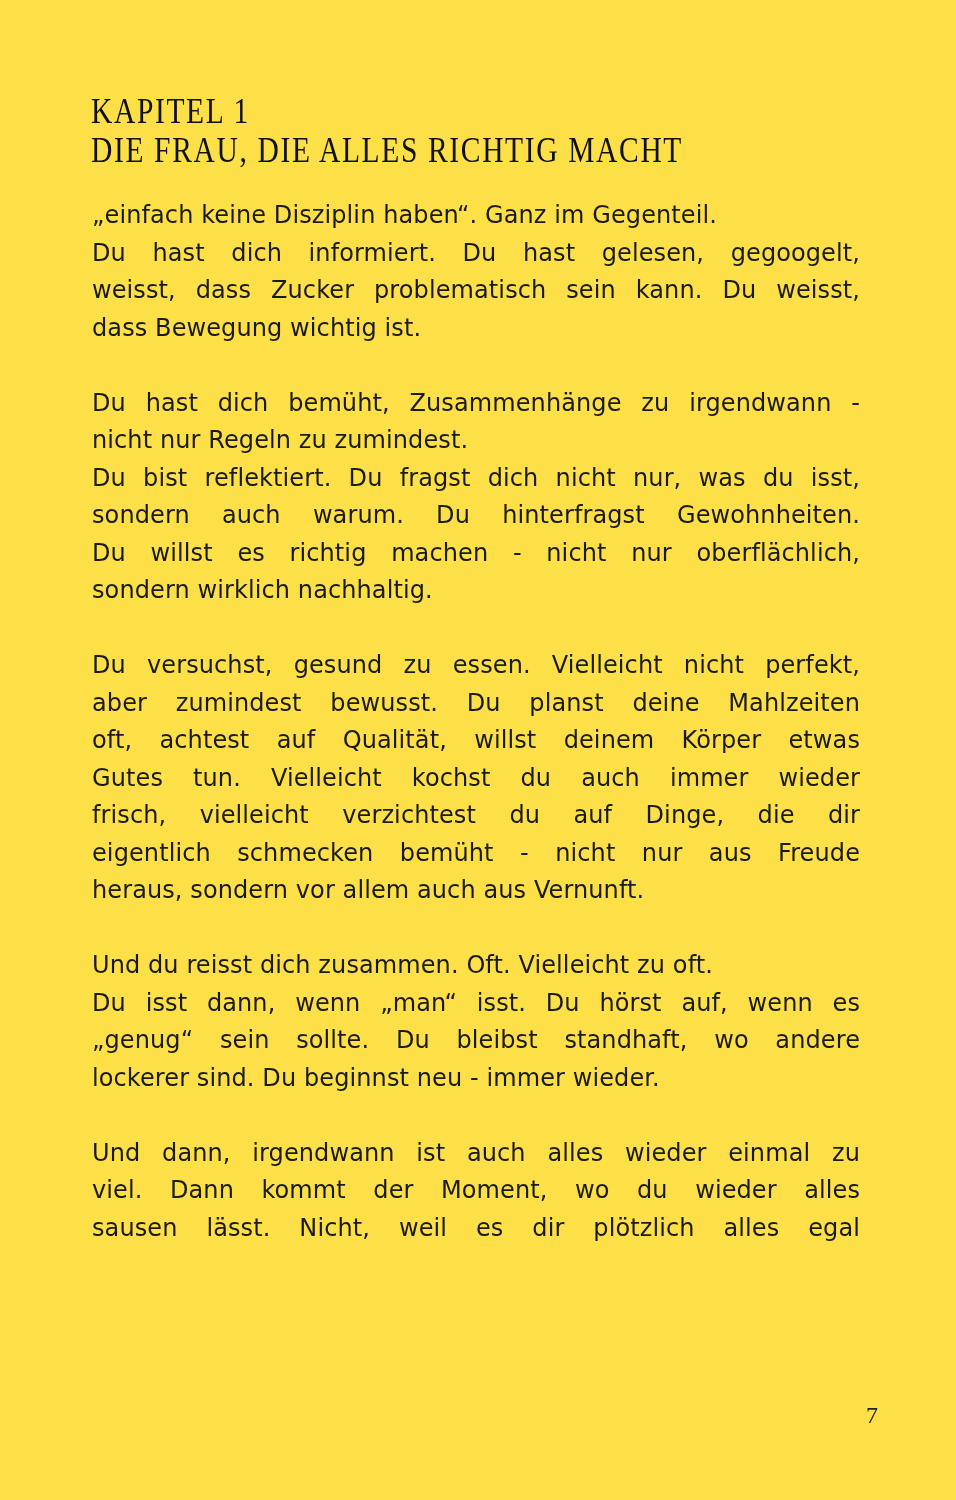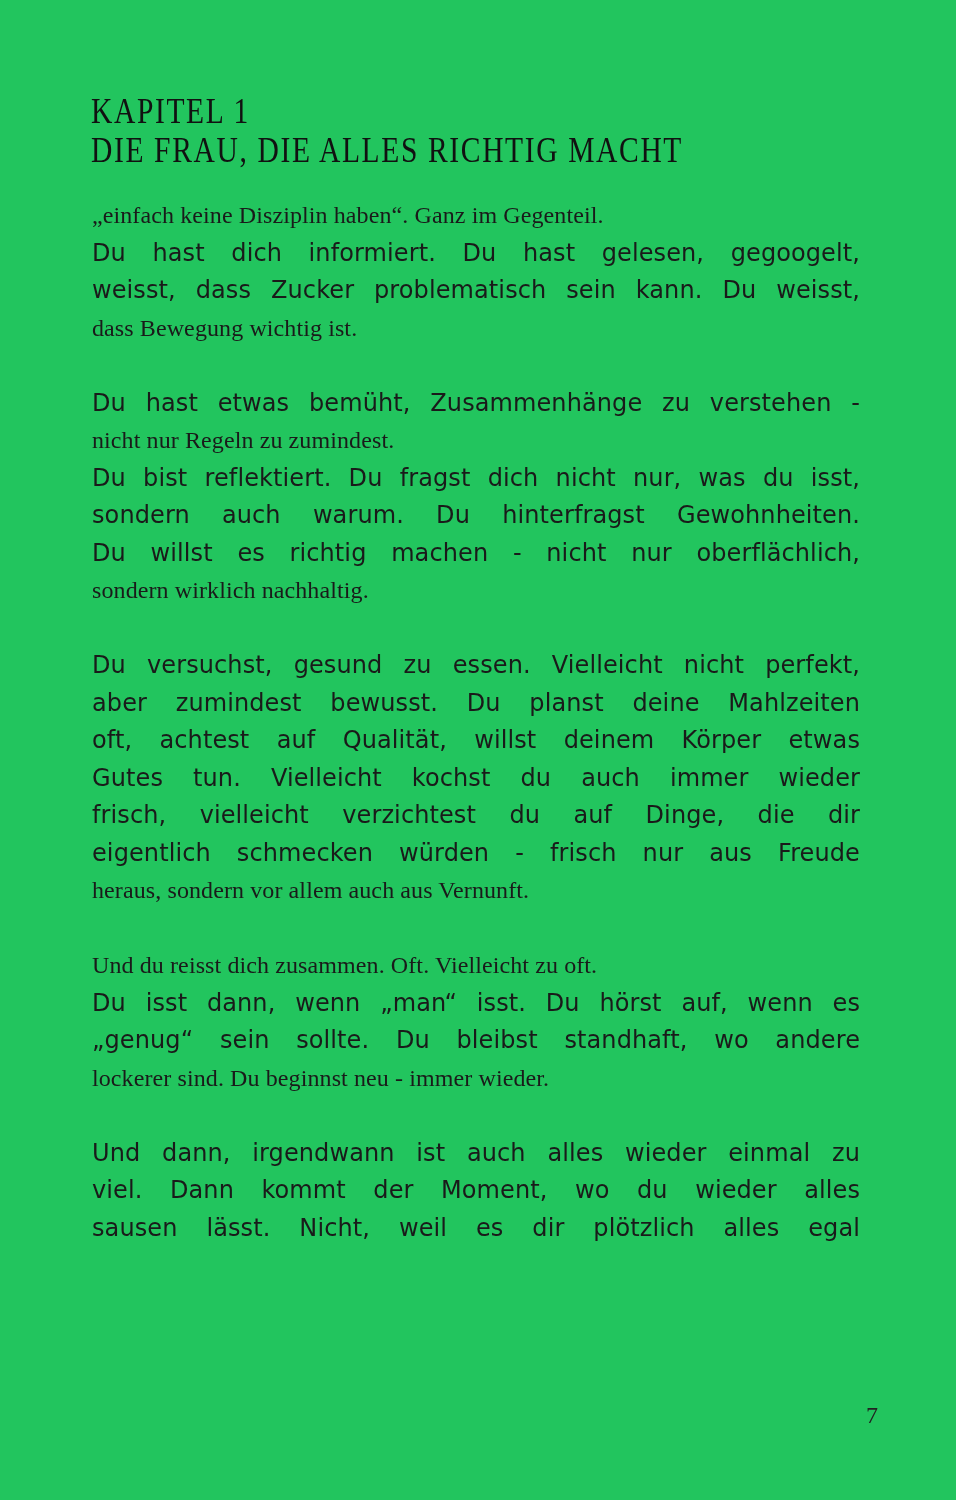--- a/index.html
+++ b/index.html
@@ -1,36 +1,36 @@
 <!DOCTYPE html>
 <html><head>
 <meta charset="utf-8">
 <style>
   html, body { margin: 0; padding: 0; background: #ffffff; }
   body { width: 956px; height: 1500px; position: relative; overflow: hidden; color: #1a1a1a; }
-  .page { position: absolute; left: 0; top: 0; width: 956px; height: 1500px; background: #22c55e; }
+  .page { position: absolute; left: 0; top: 0; width: 956px; height: 1500px; background: #fde047; }
   .heading { position: absolute; left: 91px; top: 92px; width: 760px; }
   .heading .hline {
     display: block;
     font-family: "Liberation Serif", "DejaVu Serif", serif;
     font-size: 36px; line-height: 39px; height: 39px;
     letter-spacing: 2px; color: #111; white-space: nowrap;
     transform: scaleX(0.82); transform-origin: left center;
     font-weight: normal;
   }
   .body { position: absolute; left: 92px; top: 197px; width: 768px; }
   .para { margin: 0 0 37.5px 0; }
   .line {
     display: block; height: 37.5px; line-height: 37.5px;
     font-family: "DejaVu Sans", "Liberation Sans", sans-serif;
     font-size: 24px; color: #1a1a1a; white-space: nowrap;
     text-align: justify; text-align-last: justify;
     letter-spacing: 0.1px;
   }
-  .line.last { text-align: center; text-align-last: left; font-family: Liberation Serif, serif; }
+  .line.last { text-align: center; text-align-last: left; }
   .pagenum {
     position: absolute; left: 858px; top: 1402px; width: 20px;
     font-family: "Liberation Serif", "DejaVu Serif", serif;
     font-size: 24px; color: #222; text-align: right;
   }
 </style>
 </head>
 <body>
 
 <div class="page">
@@ -40,34 +40,34 @@
   </div>
 
   <div class="body">
     <div class="para">
       <span class="line last">„einfach keine Disziplin haben“. Ganz im Gegenteil.</span>
       <span class="line">Du hast dich informiert. Du hast gelesen, gegoogelt,</span>
       <span class="line">weisst, dass Zucker problematisch sein kann. Du weisst,</span>
       <span class="line last">dass Bewegung wichtig ist.</span>
     </div>
     <div class="para">
-      <span class="line">Du hast etwas bemüht, Zusammenhänge zu verstehen -</span>
+      <span class="line">Du hast dich bemüht, Zusammenhänge zu irgendwann -</span>
       <span class="line last">nicht nur Regeln zu zumindest.</span>
       <span class="line">Du bist reflektiert. Du fragst dich nicht nur, was du isst,</span>
       <span class="line">sondern auch warum. Du hinterfragst Gewohnheiten.</span>
       <span class="line">Du willst es richtig machen - nicht nur oberflächlich,</span>
       <span class="line last">sondern wirklich nachhaltig.</span>
     </div>
     <div class="para">
       <span class="line">Du versuchst, gesund zu essen. Vielleicht nicht perfekt,</span>
       <span class="line">aber zumindest bewusst. Du planst deine Mahlzeiten</span>
       <span class="line">oft, achtest auf Qualität, willst deinem Körper etwas</span>
       <span class="line">Gutes tun. Vielleicht kochst du auch immer wieder</span>
       <span class="line">frisch, vielleicht verzichtest du auf Dinge, die dir</span>
-      <span class="line">eigentlich schmecken würden - frisch nur aus Freude</span>
+      <span class="line">eigentlich schmecken bemüht - nicht nur aus Freude</span>
       <span class="line last">heraus, sondern vor allem auch aus Vernunft.</span>
     </div>
     <div class="para">
       <span class="line last">Und du reisst dich zusammen. Oft. Vielleicht zu oft.</span>
       <span class="line">Du isst dann, wenn „man“ isst. Du hörst auf, wenn es</span>
       <span class="line">„genug“ sein sollte. Du bleibst standhaft, wo andere</span>
       <span class="line last">lockerer sind. Du beginnst neu - immer wieder.</span>
     </div>
     <div class="para">
       <span class="line">Und dann, irgendwann ist auch alles wieder einmal zu</span>

